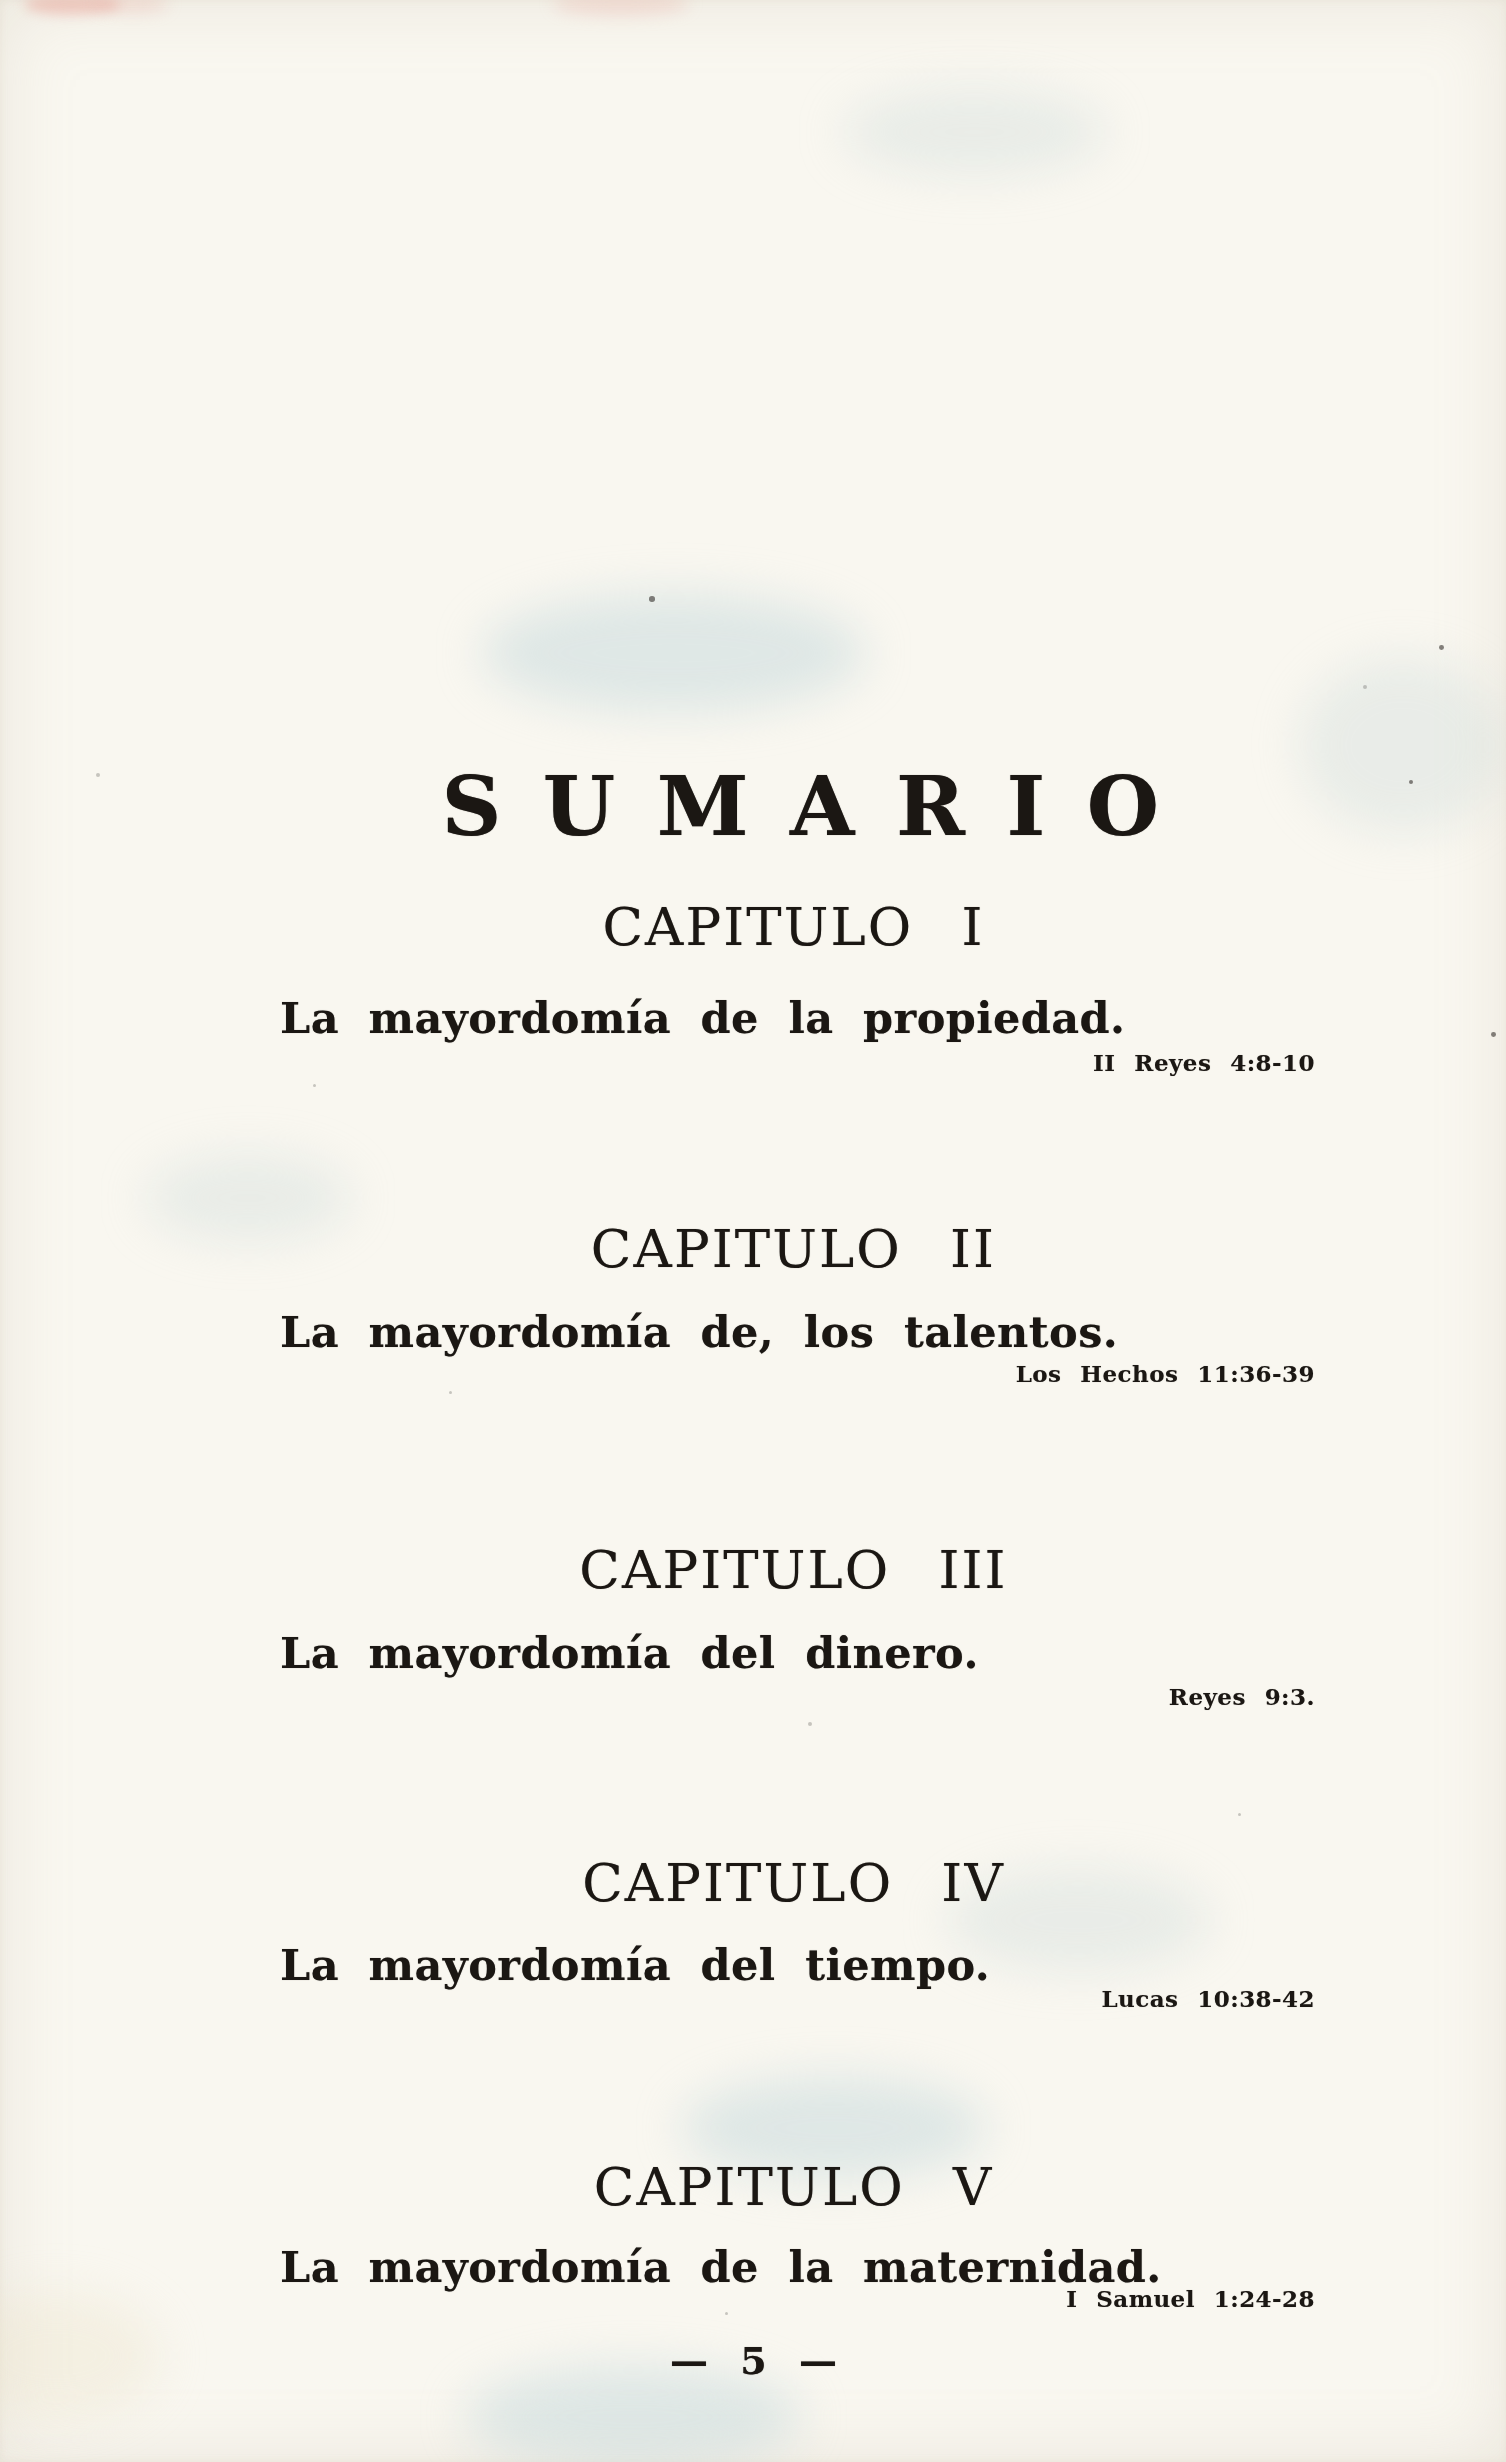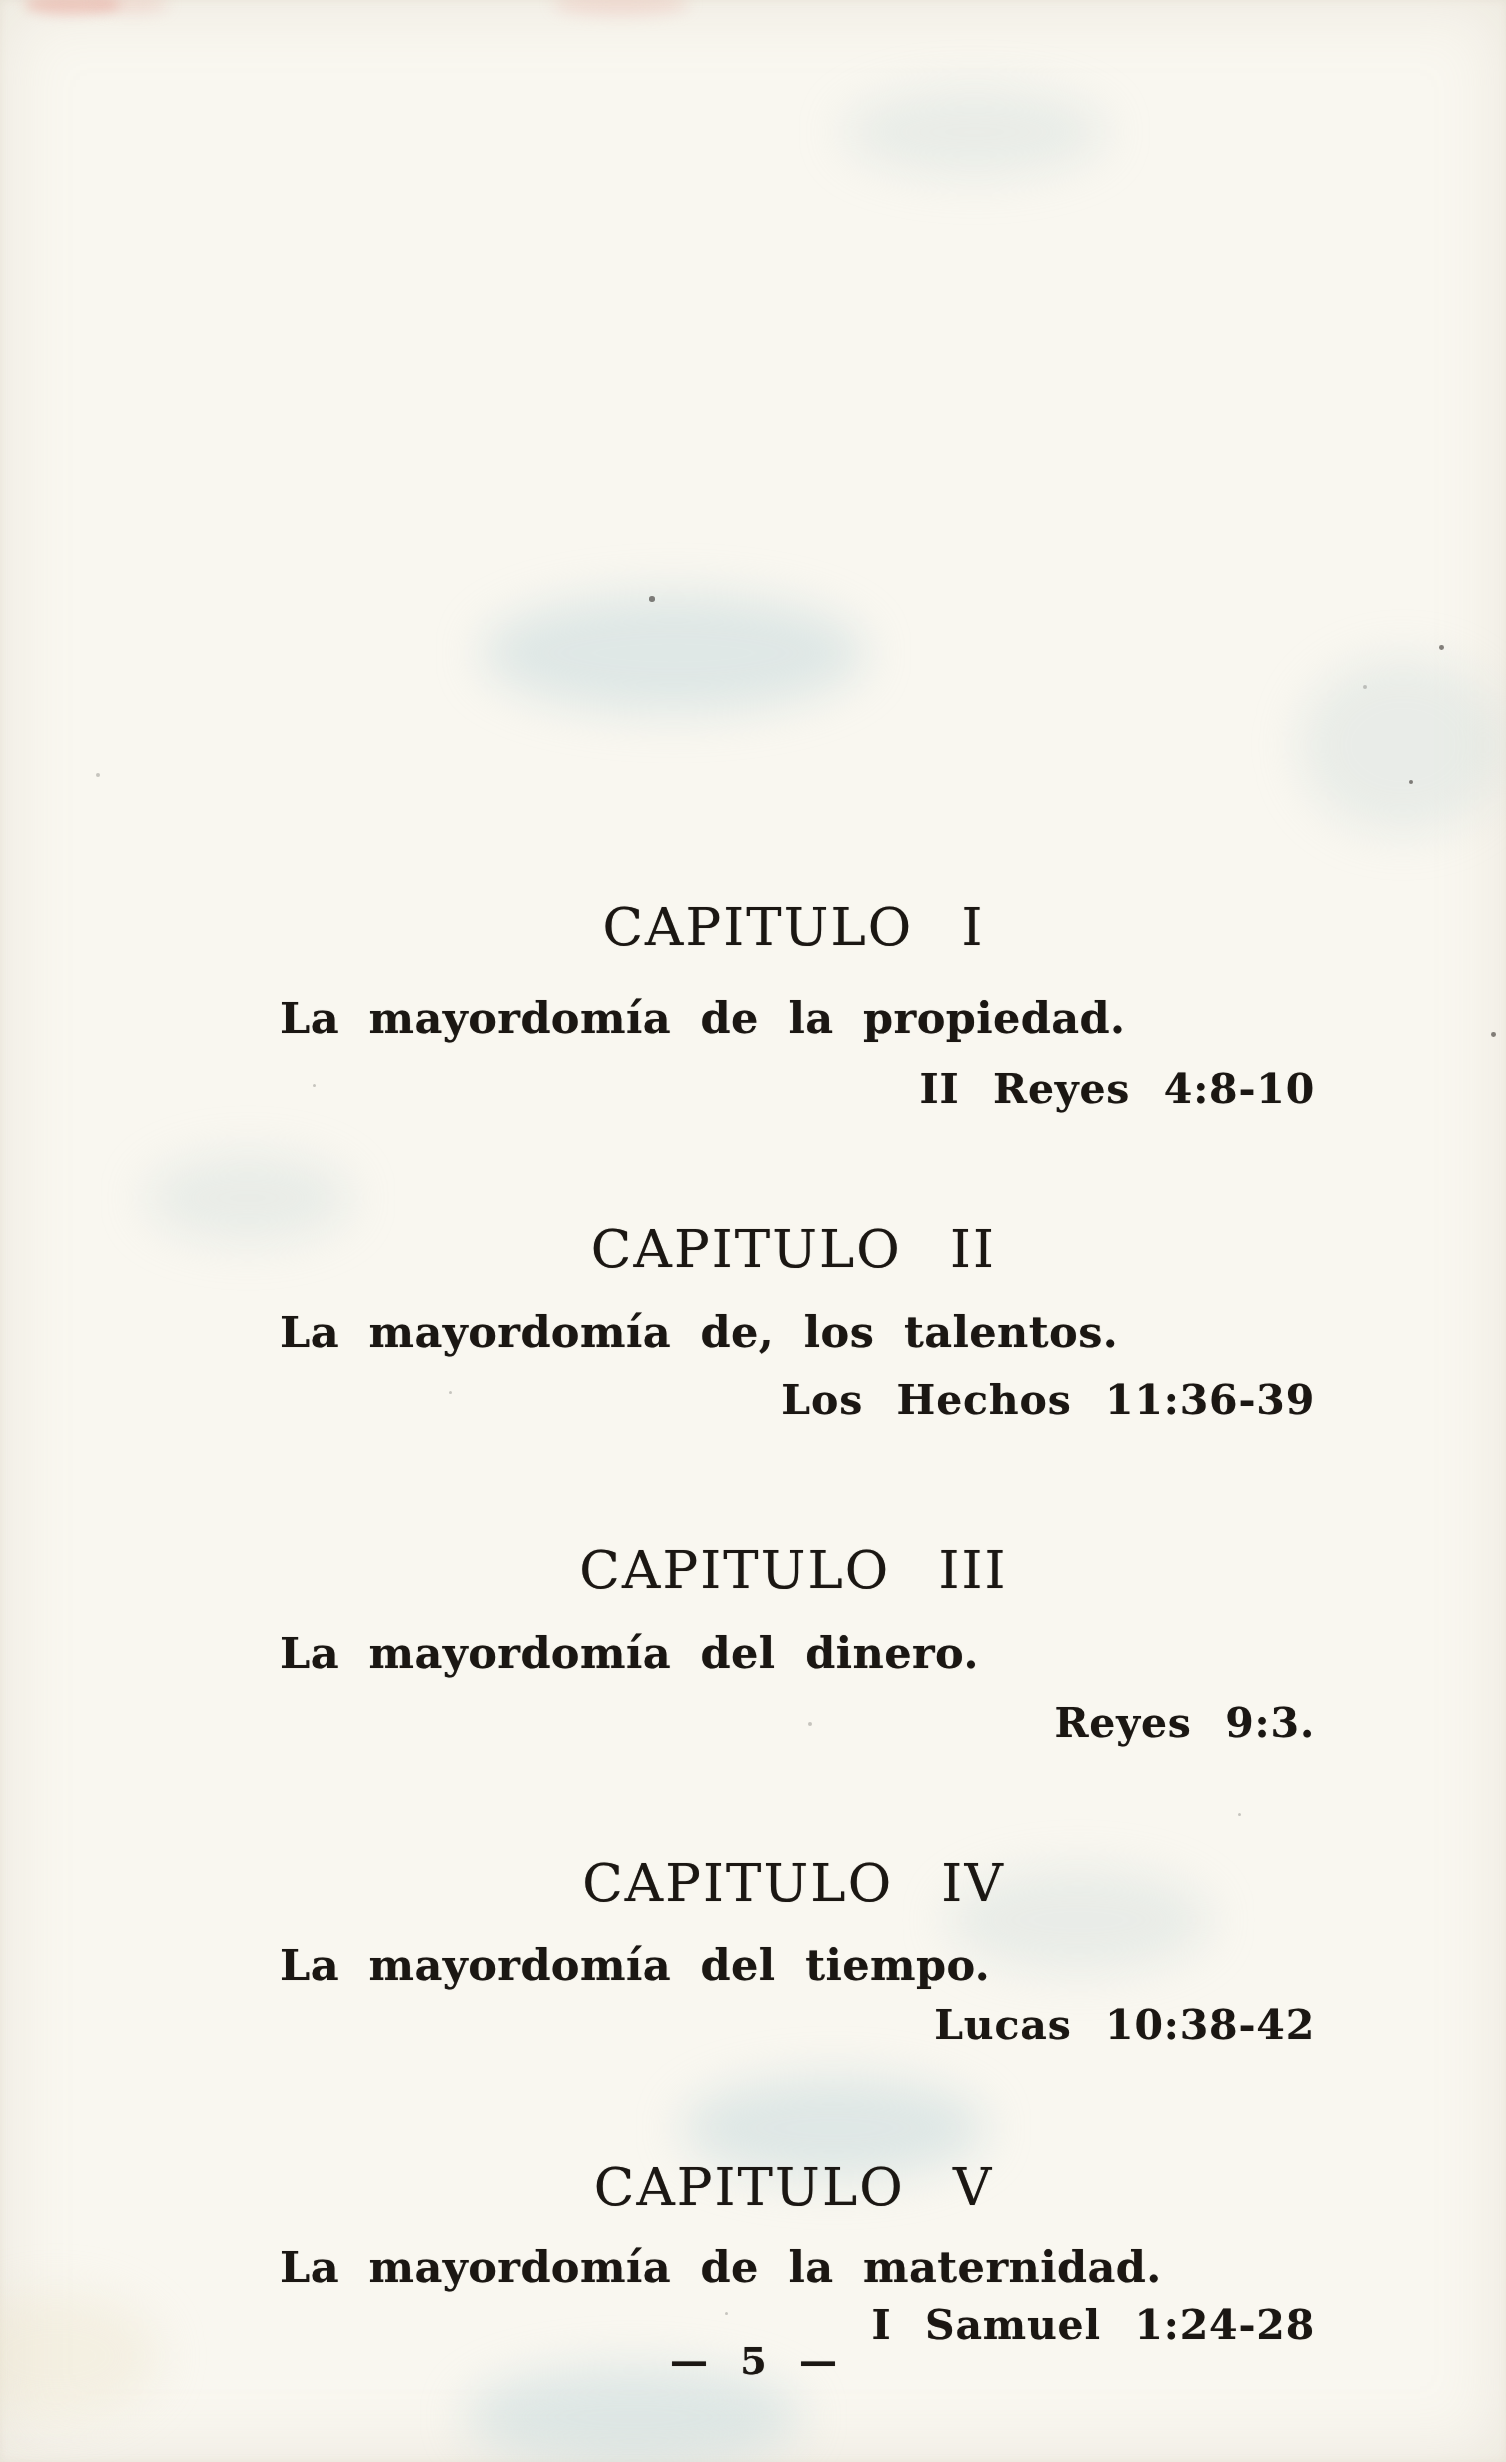--- a/index.html
+++ b/index.html
@@ -39,21 +39,21 @@
     text-shadow:0 0 0.8px rgba(27,23,19,0.55);
   }
   .chapter-title{
     position:absolute;left:280px;
     font-size:43px;font-weight:bold;line-height:1;white-space:nowrap;
     word-spacing:0.33em;letter-spacing:0.01em;
     text-shadow:0 0 0.8px rgba(27,23,19,0.5);
   }
   .chapter-ref{
     position:absolute;right:192px;
-    font-size:41px;font-weight:bold;line-height:1;white-space:nowrap;
+    font-size:23px;font-weight:bold;line-height:1;white-space:nowrap;
     word-spacing:0.45em;letter-spacing:0.02em;
     text-shadow:0 0 0.8px rgba(27,23,19,0.4);
   }
   .page-number{
     position:absolute;left:0;width:100%;top:2342px;
     text-align:center;line-height:1;
     font-size:38px;font-weight:bold;word-spacing:0.5em;
     text-shadow:0 0 0.8px rgba(27,23,19,0.6);
   }
   .h0{top:856px}.t0{top:954px}.r0{top:1028px}
@@ -84,20 +84,21 @@
   <div class="speck" style="left:1409px;top:780px;width:4px;height:4px;"></div>
   <div class="speck lite" style="left:1363px;top:685px;width:4px;height:4px;"></div>
   <div class="speck lite" style="left:96px;top:773px;width:4px;height:4px;"></div>
   <div class="speck" style="left:1491px;top:1032px;width:4.8px;height:4.8px;"></div>
   <div class="speck lite" style="left:449px;top:1391px;width:3.2px;height:3.2px;"></div>
   <div class="speck lite" style="left:808px;top:1722px;width:4px;height:4px;"></div>
   <div class="speck lite" style="left:1238px;top:1813px;width:3.2px;height:3.2px;"></div>
   <div class="speck lite" style="left:725px;top:2312px;width:3.2px;height:3.2px;"></div>
   <div class="speck lite" style="left:313px;top:1084px;width:3.2px;height:3.2px;"></div>
 
+  <h1 class="center-line page-title">SUMARIO</h1>
 
   <section>
     <h2 class="center-line chapter-heading h0">CAPITULO I</h2>
     <p class="chapter-title t0">La mayordomía de la propiedad.</p>
     <p class="chapter-ref r0">II Reyes 4:8-10</p>
   </section>
 
   <section>
     <h2 class="center-line chapter-heading h1">CAPITULO II</h2>
     <p class="chapter-title t1">La mayordomía de, los talentos.</p>

